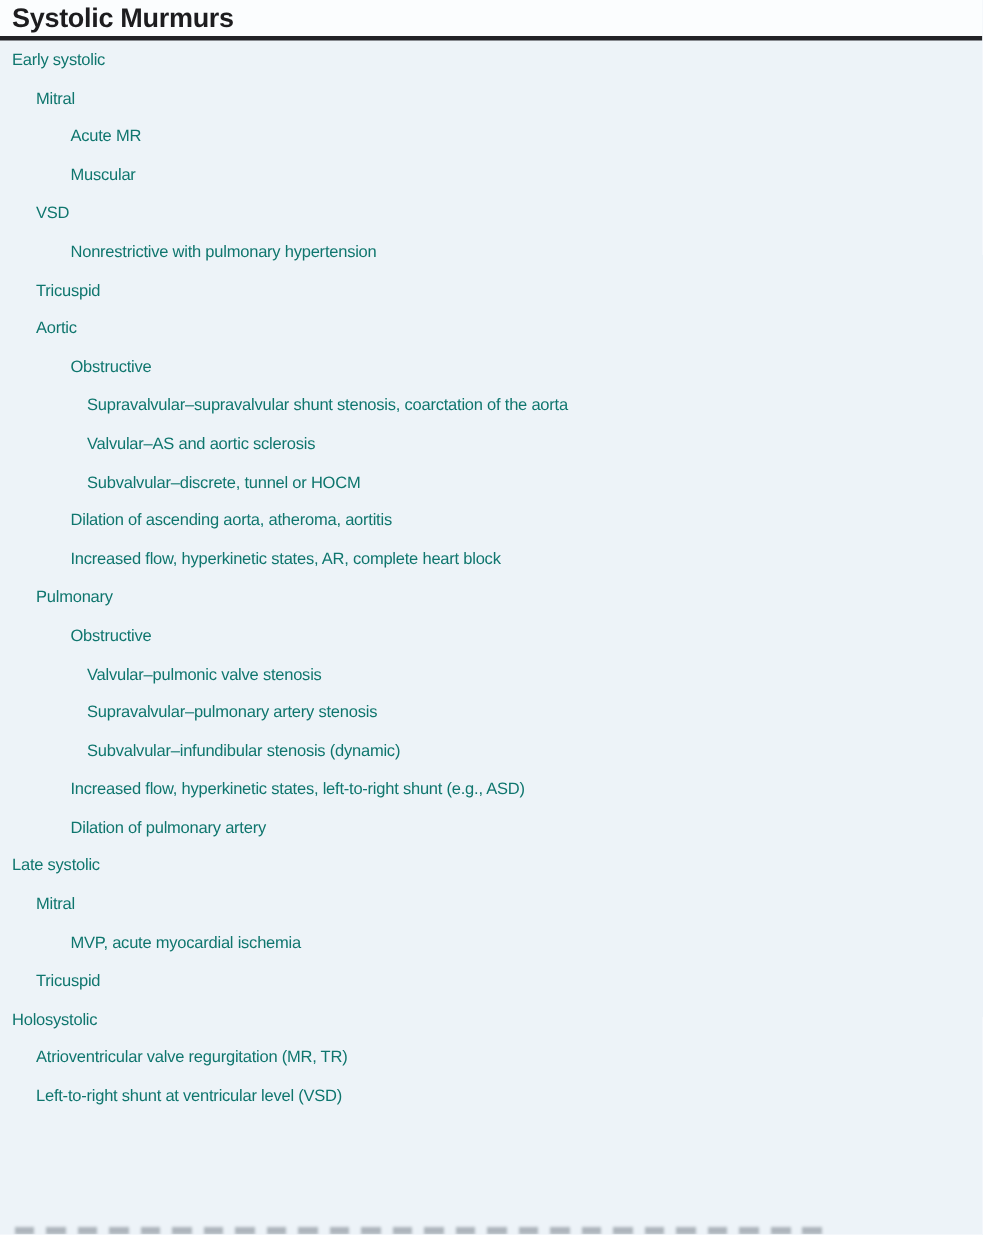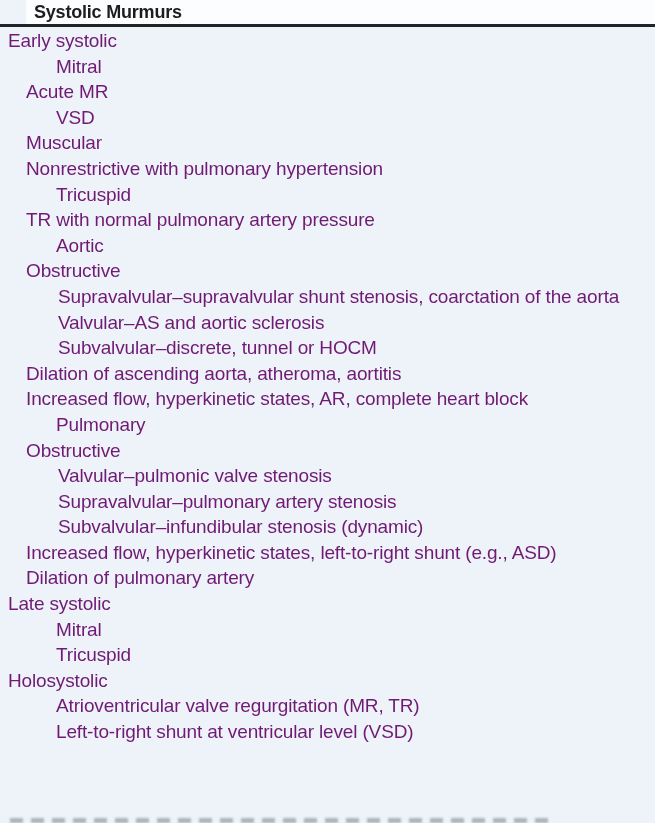--- a/index.html
+++ b/index.html
@@ -15,45 +15,44 @@
     background: #edf3f8;
     overflow: hidden;
   }
   .header {
     height: 24px;
     background: #fbfdfe;
     display: flex;
     align-items: center;
     padding-left: 8px;
     box-sizing: border-box;
-    margin-left: 26px;
   }
   .title {
     font-size: 18px;
     font-weight: bold;
     color: #1d1d1f;
     letter-spacing: -0.2px;
   }
   .rule {
     height: 3px;
     background: #222326;
   }
   .body { padding-top: 1px; }
   .row {
     height: 25.6px;
     line-height: 25.6px;
-    font-size: 19px;
-    color: #701a75;
+    font-size: 11px;
+    color: #0f766e;
     letter-spacing: -0.15px;
     white-space: nowrap;
     box-sizing: border-box;
   }
   .indent-0 { padding-left: 8px; }
-  .indent-1 { padding-left: 36px; margin-left: 20px; }
-  .indent-2 { padding-left: 26px; }
+  .indent-1 { padding-left: 24px; }
+  .indent-2 { padding-left: 47px; }
   .indent-3 { padding-left: 58px; }
   .cutoff {
     position: absolute;
     left: 10px; bottom: 0;
     width: 545px; height: 5px;
     background: repeating-linear-gradient(
       90deg,
       rgba(92, 102, 112, 0.55) 0 13px,
       rgba(92, 102, 112, 0.0) 13px 21px
     );
@@ -66,40 +65,40 @@
 
 <div class="page">
   <div class="header">
     <span class="title">Systolic Murmurs</span>
   </div>
   <div class="rule"></div>
   <div class="body" id="rows">
       <div class="row indent-0">Early systolic</div>
       <div class="row indent-1">Mitral</div>
       <div class="row indent-2">Acute MR</div>
+      <div class="row indent-2">Muscular</div>
       <div class="row indent-1">VSD</div>
-      <div class="row indent-2">Muscular</div>
       <div class="row indent-2">Nonrestrictive with pulmonary hypertension</div>
       <div class="row indent-1">Tricuspid</div>
-      <div class="row indent-2">TR with normal pulmonary artery pressure</div>
       <div class="row indent-1">Aortic</div>
       <div class="row indent-2">Obstructive</div>
       <div class="row indent-3">Supravalvular–supravalvular shunt stenosis, coarctation of the aorta</div>
       <div class="row indent-3">Valvular–AS and aortic sclerosis</div>
       <div class="row indent-3">Subvalvular–discrete, tunnel or HOCM</div>
       <div class="row indent-2">Dilation of ascending aorta, atheroma, aortitis</div>
       <div class="row indent-2">Increased flow, hyperkinetic states, AR, complete heart block</div>
       <div class="row indent-1">Pulmonary</div>
       <div class="row indent-2">Obstructive</div>
       <div class="row indent-3">Valvular–pulmonic valve stenosis</div>
       <div class="row indent-3">Supravalvular–pulmonary artery stenosis</div>
       <div class="row indent-3">Subvalvular–infundibular stenosis (dynamic)</div>
       <div class="row indent-2">Increased flow, hyperkinetic states, left-to-right shunt (e.g., ASD)</div>
       <div class="row indent-2">Dilation of pulmonary artery</div>
       <div class="row indent-0">Late systolic</div>
       <div class="row indent-1">Mitral</div>
+      <div class="row indent-2">MVP, acute myocardial ischemia</div>
       <div class="row indent-1">Tricuspid</div>
       <div class="row indent-0">Holosystolic</div>
       <div class="row indent-1">Atrioventricular valve regurgitation (MR, TR)</div>
       <div class="row indent-1">Left-to-right shunt at ventricular level (VSD)</div>
     </div>
   <div class="cutoff"></div>
 </div>
 
 </body></html>

